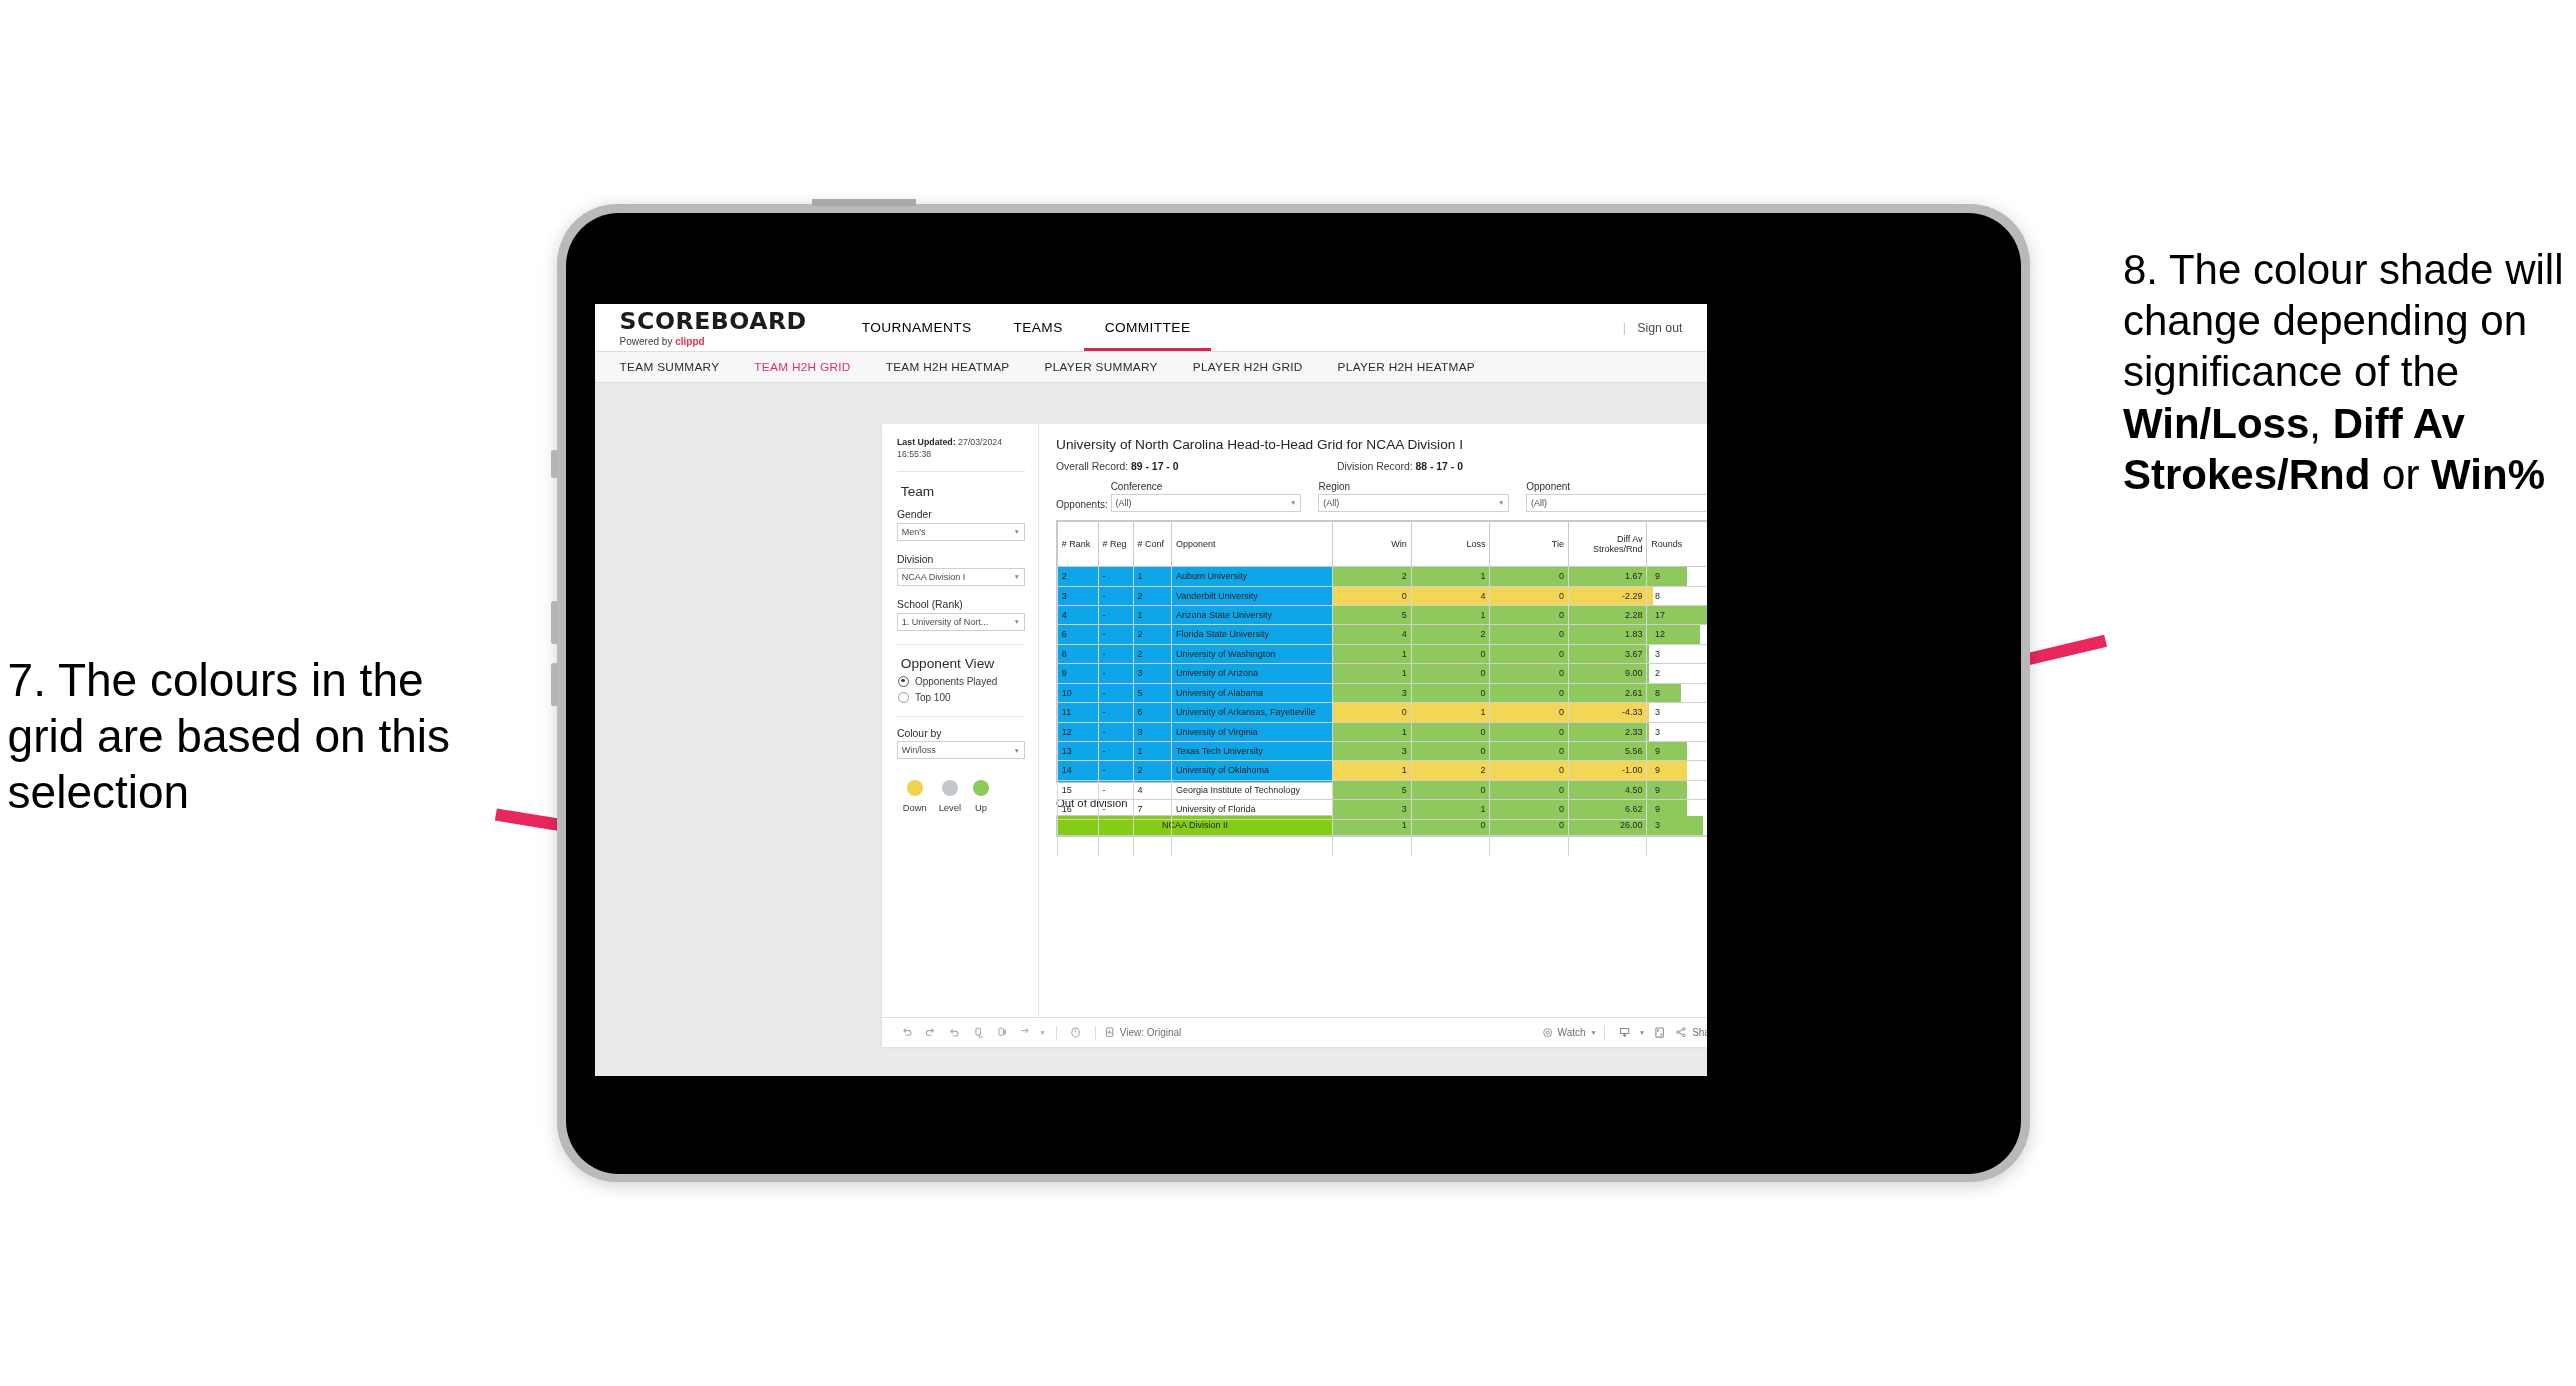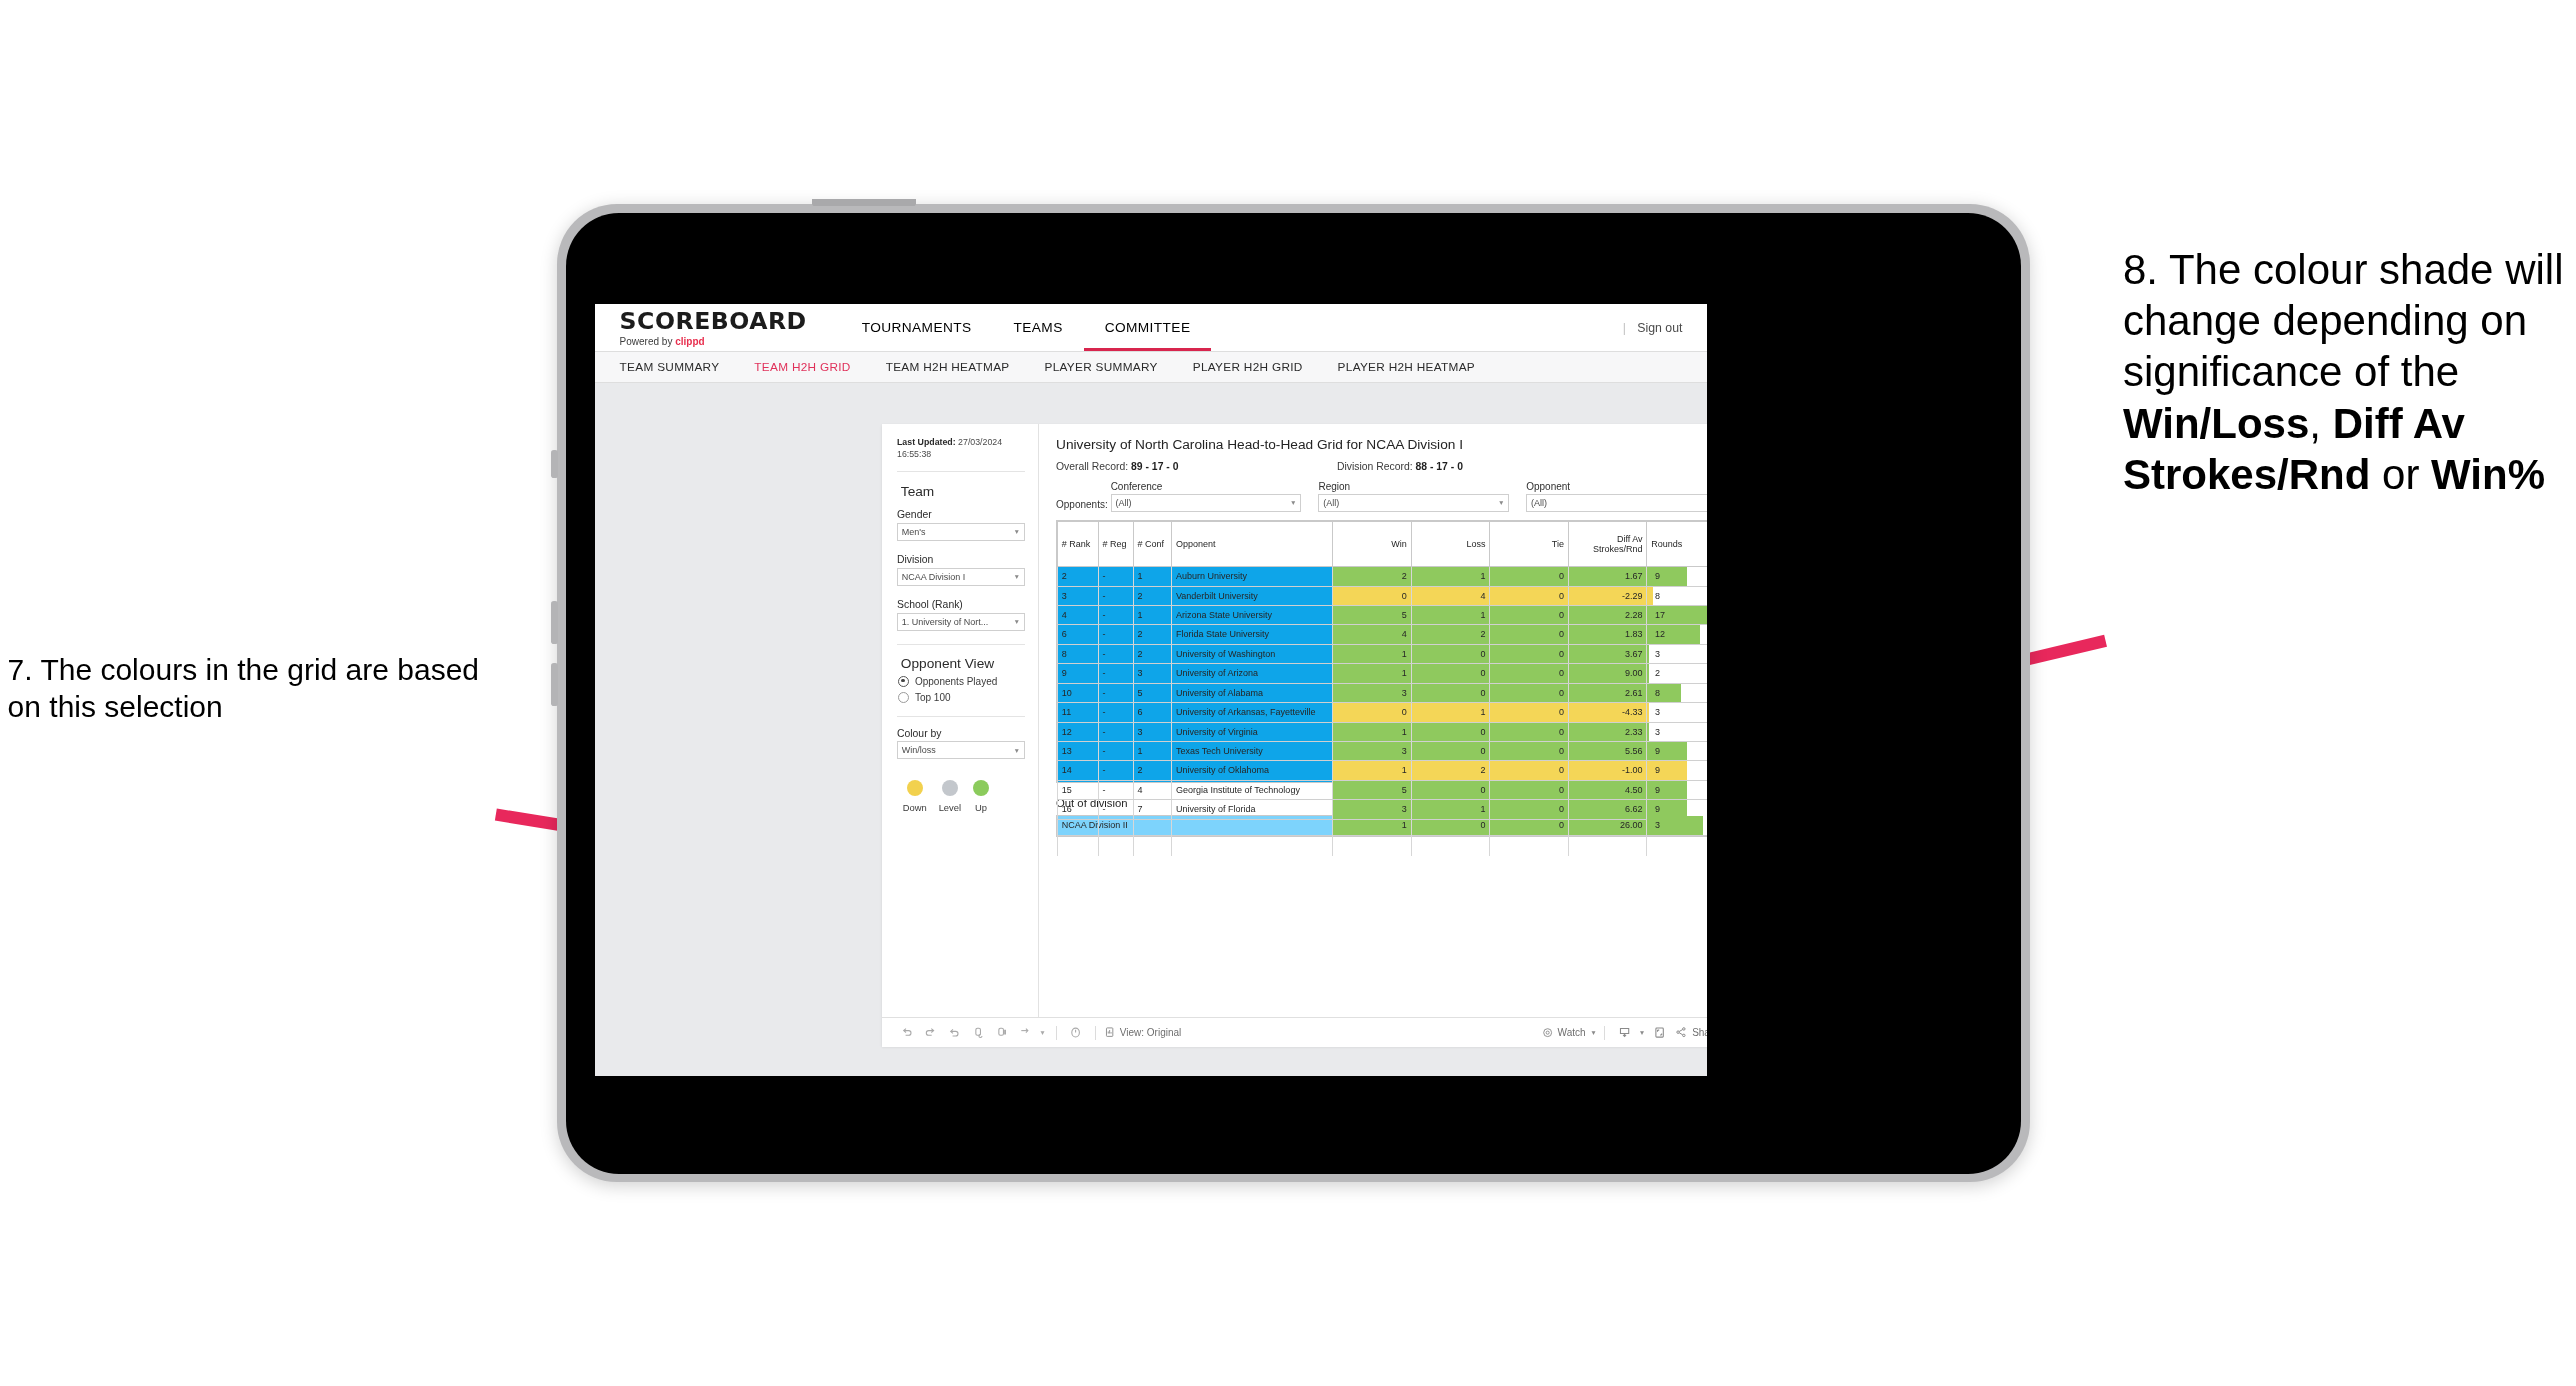--- a/index.html
+++ b/index.html
@@ -4,21 +4,21 @@
 <style>
   html,body{margin:0;padding:0;}
   body{
     width:2576px;height:1386px;background:#ffffff;
     font-family:"Liberation Sans", sans-serif;
     overflow:hidden;position:relative;
   }
 
   
   .anno{position:absolute;color:#000;line-height:1.22;}
-  .anno-left{left:7.6px;top:652px;width:500px;font-size:30px;}
+  .anno-left{left:7.6px;top:652px;width:500px;font-size:46px;}
   .anno-right{left:2123px;top:244px;width:453px;font-size:42px;}
   .anno b{font-weight:700;}
 
   .arrow{position:absolute;}
 
   
   .device{
     position:absolute;left:557px;top:204px;width:1473px;height:978px;
     background:#b9b9bb;border-radius:60px;
     box-shadow:0 3.8px 17px rgba(0,0,0,.18);
@@ -134,21 +134,21 @@
   .scrollbar{position:absolute;right:1.9px;top:42px;width:6.6px;height:219px;
     background:#f0f0f0;border-radius:3.8px;}
   .scrollthumb{position:absolute;right:1.9px;top:45px;width:6.6px;height:36px;
     background:#cfcfcf;border-radius:3.8px;}
 
   .ood-title{font-size:11.3px;color:#262626;margin:13.2px 0 6.6px 0;}
   .ood{border:0.9px solid #c9c9c9;}
   .ood table{font-size:9px;}
   .ood td{border-left:0.9px solid #d7d7d7;border-right:0.9px solid #d7d7d7;
     height:19px;line-height:19px;padding:0 3.8px;}
-  .ood .lab{text-align:left;background:#7dd3fc;}
+  .ood .lab{text-align:center;background:#84cc16;}
 
   
   .toolbar{height:29px;border-top:0.9px solid #e0e0e0;display:flex;align-items:center;
     padding:0 13.2px;gap:0;color:#9b9b9b;font-size:10px;flex:none;background:#fff;}
   .ti{width:23.6px;height:23.6px;display:flex;align-items:center;justify-content:center;
     cursor:pointer;}
   .tsep{width:0.9px;height:14px;background:#dcdcdc;margin:0 7.6px;}
   .tlabel{display:flex;align-items:center;gap:4.7px;color:#6e6e6e;cursor:pointer;}
   .spacer{flex:1;}
 </style>

